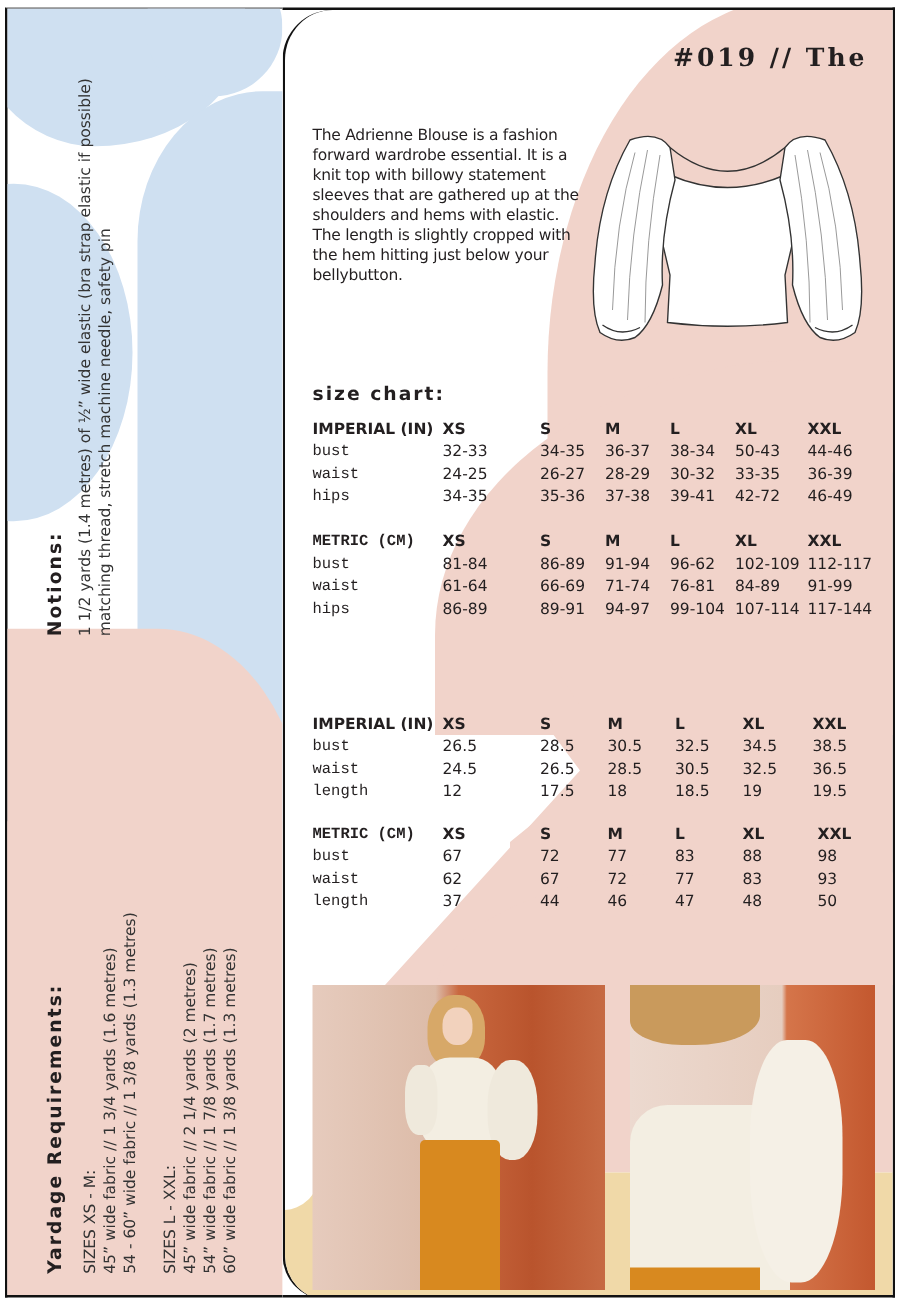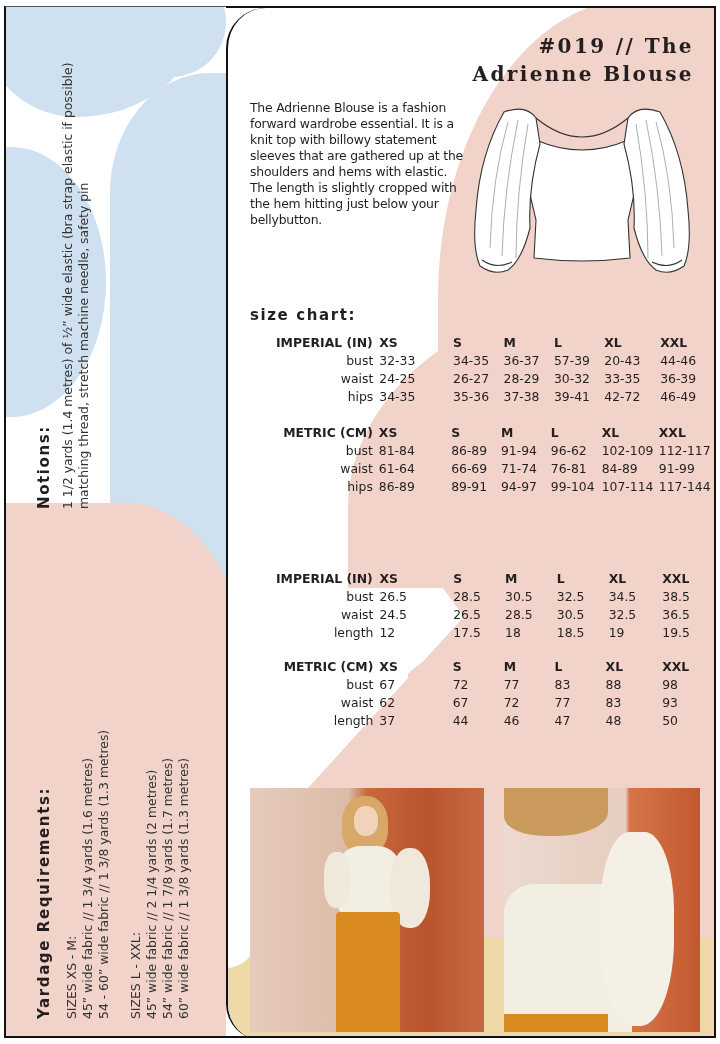--- a/index.html
+++ b/index.html
@@ -56,27 +56,27 @@
   .sketch { position: absolute; left: 240px; top: 90px; width: 228px; height: 190px; }
 
   .section-heading {
     position: absolute; left: 22px;
     font-family: "DejaVu Sans", sans-serif; font-weight: bold; font-size: 15px;
     letter-spacing: 1.6px; color: #231f20;
   }
 
   table.measure {
     position: absolute; left: 22px; border-collapse: collapse;
-    font-family: "DejaVu Sans", sans-serif; font-size: 12.4px; color: #231f20; margin-left: 26px;
+    font-family: "DejaVu Sans", sans-serif; font-size: 12.4px; color: #231f20;
   }
   table.measure td, table.measure th {
     padding: 0; height: 18px; line-height: 18px; white-space: nowrap; text-align: left;
   }
   table.measure th { font-weight: bold; }
-  table.measure td.rowlabel, table.measure th.rowlabel { text-align: right; padding-right: 6px; }
+  table.measure td.rowlabel, table.measure th.rowlabel { text-align: left; padding-right: 6px; font-family: Liberation Mono, monospace; }
 
   .photo { position: absolute; overflow: hidden; }
 </style>
 </head>
 <body>
 
 <div class="left-panel">
 
   <div class="blob blob-blue" style="left:-30px; top:-60px; width:220px; height:170px; border-radius:0 0 60% 50% / 0 0 60% 70%;"></div>
   <div class="blob blob-blue" style="left:110px; top:-40px; width:110px; height:110px; border-radius:50%; background:#cfe0f1;"></div>
@@ -115,21 +115,20 @@
     <div class="blob blob-pink" style="left:210px; top:-10px; width:320px; height:380px; border-radius:200px 0 0 0 / 300px 0 0 0;"></div>
     <div class="blob blob-pink" style="left:120px; top:280px; width:400px; height:300px; border-radius:300px 0 0 0 / 220px 0 0 0;"></div>
     <div class="blob blob-pink" style="left:180px; top:520px; width:320px; height:260px; border-radius:0 0 0 0; clip-path: polygon(10% 0, 100% 0, 100% 100%, 0 100%, 0 56%, 26% 30%);"></div>
     <div class="blob blob-pink" style="left:80px; top:560px; width:200px; height:220px; border-radius:0 0 0 0; clip-path: polygon(60% 0, 100% 0, 100% 100%, 0 100%, 40% 60%, 78% 22%);"></div>
     <div class="blob blob-pink" style="left:120px; top:690px; width:380px; height:240px; border-radius:200px 0 0 0 / 100px 0 0 0;"></div>
     <div class="blob" style="left:-10px; top:930px; width:520px; height:120px; background:#f0d9a8; border-radius:60px 0 0 0 / 30px 0 0 0;"></div>
     <div class="blob" style="left:-2px; top:880px; width:30px; height:80px; background:#fff; border-radius:0 0 30px 0;"></div>
 
     <div class="title">
       <div>#019 // The</div>
-      <div>Adrienne Blouse</div>
     </div>
 
     <div class="description">The Adrienne Blouse is a fashion forward wardrobe essential. It is a knit top with billowy statement sleeves that are gathered up at the shoulders and hems with elastic. The length is slightly cropped with the hem hitting just below your bellybutton.</div>
 
     <svg class="sketch" viewBox="0 0 228 190">
       <g fill="#fff" stroke="#333" stroke-width="1.1">
 
         <path d="M68 42 Q114 62 160 42 L168 88 L160 122 L162 160 Q114 166 66 160 L68 122 L60 88 Z"></path>
 
         <path d="M36 14 Q58 6 68 20 L72 46 Q60 90 62 130 Q54 162 40 172 Q26 178 12 168 Q4 150 8 112 Q12 56 36 14 Z"></path>
@@ -171,22 +170,22 @@
         <th>M</th>
         <th>L</th>
         <th>XL</th>
         <th>XXL</th>
       </tr>
       <tr>
         <td class="rowlabel">bust</td>
         <td>32-33</td>
         <td>34-35</td>
         <td>36-37</td>
-        <td>57-39</td>
-        <td>20-43</td>
+        <td>38-34</td>
+        <td>50-43</td>
         <td>44-46</td>
       </tr>
       <tr>
         <td class="rowlabel">waist</td>
         <td>24-25</td>
         <td>26-27</td>
         <td>28-29</td>
         <td>30-32</td>
         <td>33-35</td>
         <td>36-39</td>

